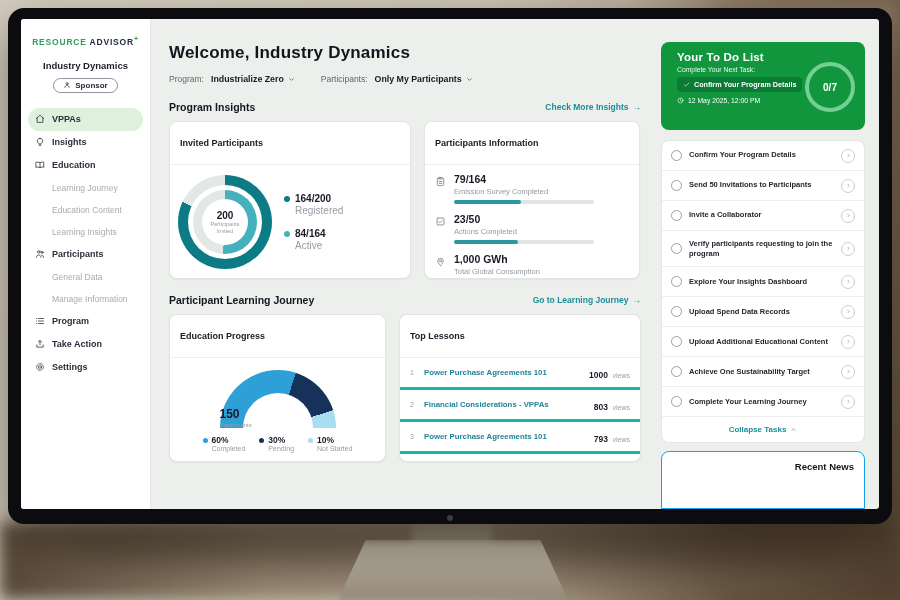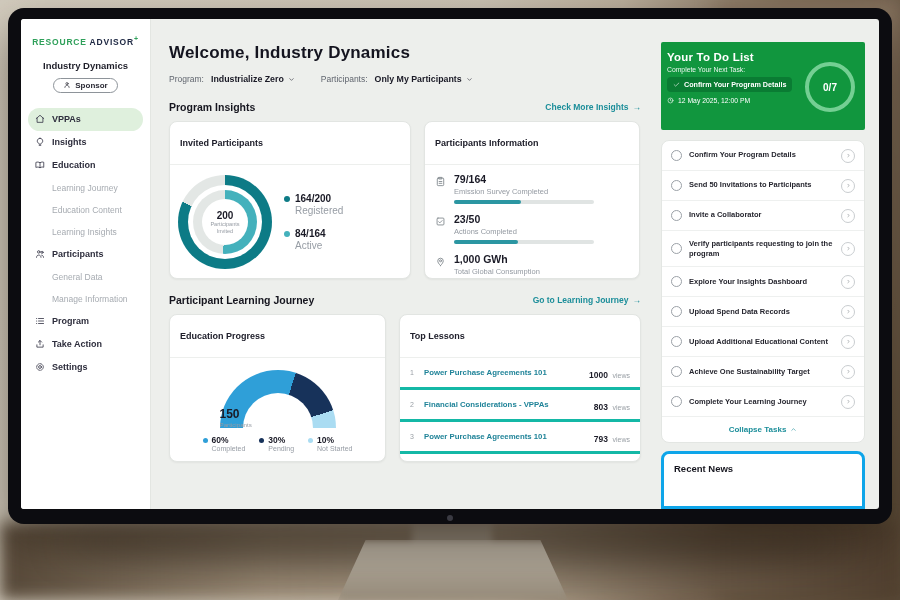--- a/index.html
+++ b/index.html
@@ -103,21 +103,21 @@
   .lesson-row{display:flex;align-items:center;gap:6px;padding:5.5px 10px;border-bottom:3px solid #14b8a6;}
   .lesson-row:last-child{border-bottom:none;}
   .ls-rank{font-size:7px;color:#9aa0a6;width:8px;flex:none;}
   .ls-link{font-size:7.8px;font-weight:600;color:#1f8398;flex:1;white-space:nowrap;overflow:hidden;
            text-overflow:ellipsis;cursor:pointer;}
   .ls-views{margin-left:auto;white-space:nowrap;}
   .ls-num{font-size:8.5px;font-weight:700;color:#1d1d29;}
   .ls-word{font-size:7px;color:#9aa0a6;}
   
   .todo-col{flex:1;margin:23px 14px 0 10px;display:flex;flex-direction:column;}
-  .todo-card{position:relative;background:#11963e;border-radius:2px;padding:9px 6px;color:#fff;
+  .todo-card{position:relative;background:#11963e;border-radius:8px;padding:9px 16px;color:#fff;
              height:88px;box-sizing:border-box;flex:none;}
   .todo-title{font-size:11.5px;font-weight:700;letter-spacing:.2px;}
   .todo-sub{font-size:6.8px;margin-top:3px;color:rgba(255,255,255,.92);}
   .todo-next{display:inline-flex;align-items:center;gap:4px;margin-top:4px;background:#0a7c33;
              border-radius:4px;padding:3px 6px;font-size:7.2px;font-weight:700;max-width:140px;cursor:pointer;}
   .todo-next svg{width:7px;height:7px;stroke:#fff;flex:none;}
   .todo-time{display:flex;align-items:center;gap:4px;margin-top:5px;font-size:6.8px;}
   .todo-time svg{width:7px;height:7px;stroke:#fff;}
   .todo-ring{position:absolute;right:10px;top:20px;width:42px;height:42px;border-radius:50%;
              border:4px solid #74cf93;display:flex;align-items:center;justify-content:center;
@@ -125,22 +125,22 @@
   .task-list{background:#fff;border:1px solid #e3e6e3;border-radius:8px;margin-top:10px;flex:none;}
   .task-row{display:flex;align-items:center;gap:7px;padding:7.5px 9px;border-bottom:1px solid #eef0ef;cursor:pointer;}
   .task-check{width:9px;height:9px;border:1.2px solid #9ba1a7;border-radius:50%;flex:none;cursor:pointer;}
   .task-label{flex:1;font-size:7.5px;font-weight:600;color:#26262f;line-height:1.35;}
   .task-go{width:12px;height:12px;border:1px solid #c9cdd0;border-radius:50%;display:flex;align-items:center;
            justify-content:center;flex:none;cursor:pointer;}
   .task-go svg{width:5px;height:5px;stroke:#4a4f55;}
   .collapse{display:flex;align-items:center;justify-content:center;gap:4px;padding:8px;color:#1c8e9a;
             font-size:8px;font-weight:700;cursor:pointer;}
   .collapse svg{width:7px;height:7px;stroke:#1c8e9a;}
-  .news-card{background:#fff;border:3px solid #0ea5e9;border-radius:8px 8px 0 0;margin-top:8px;
-             padding:9px 10px;font-size:9.5px;font-weight:700;color:#16161f;height:60px;box-sizing:border-box;}
+  .news-card{background:#fff;border:1px solid #0ea5e9;border-radius:8px 8px 0 0;margin-top:8px;
+             padding:9px 10px;font-size:9.5px;font-weight:700;color:#16161f;height:60px;box-sizing:border-box;text-align:right;}
 </style>
 </head>
 <body>
 
 <div class="bg-right"></div>
 <div class="bg-bottom"></div>
 <div class="floor-shadow"></div>
 <div class="stand-neck"></div>
 <div class="stand-base"></div>
 

